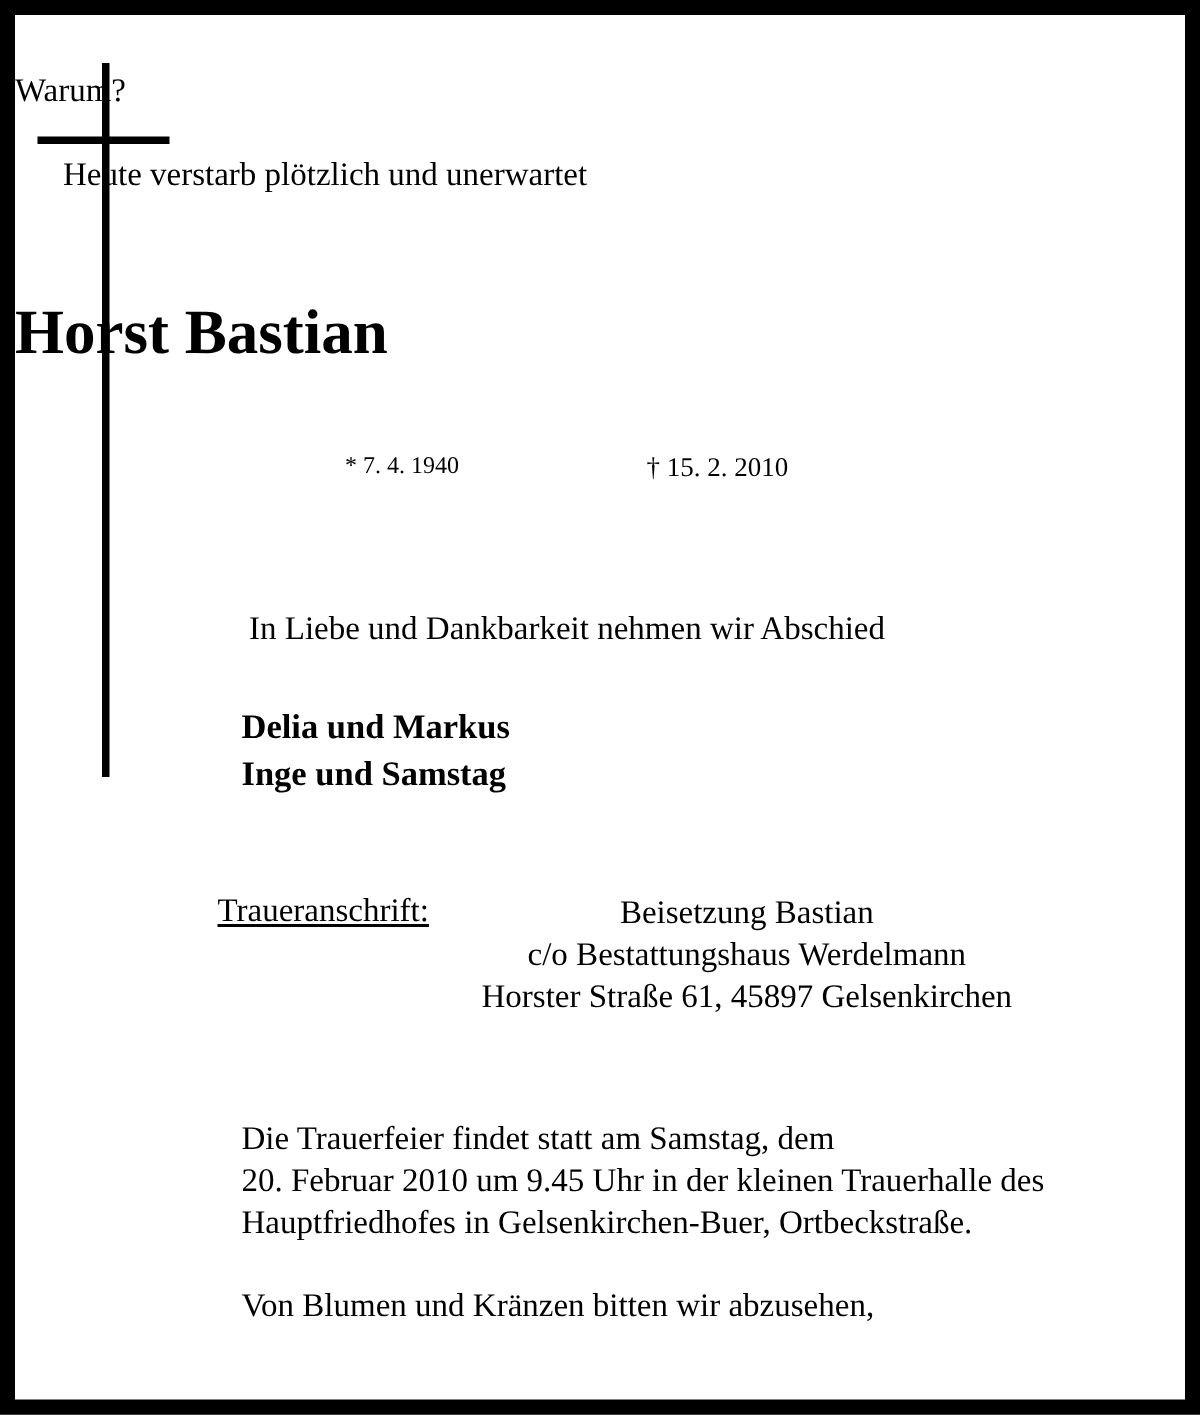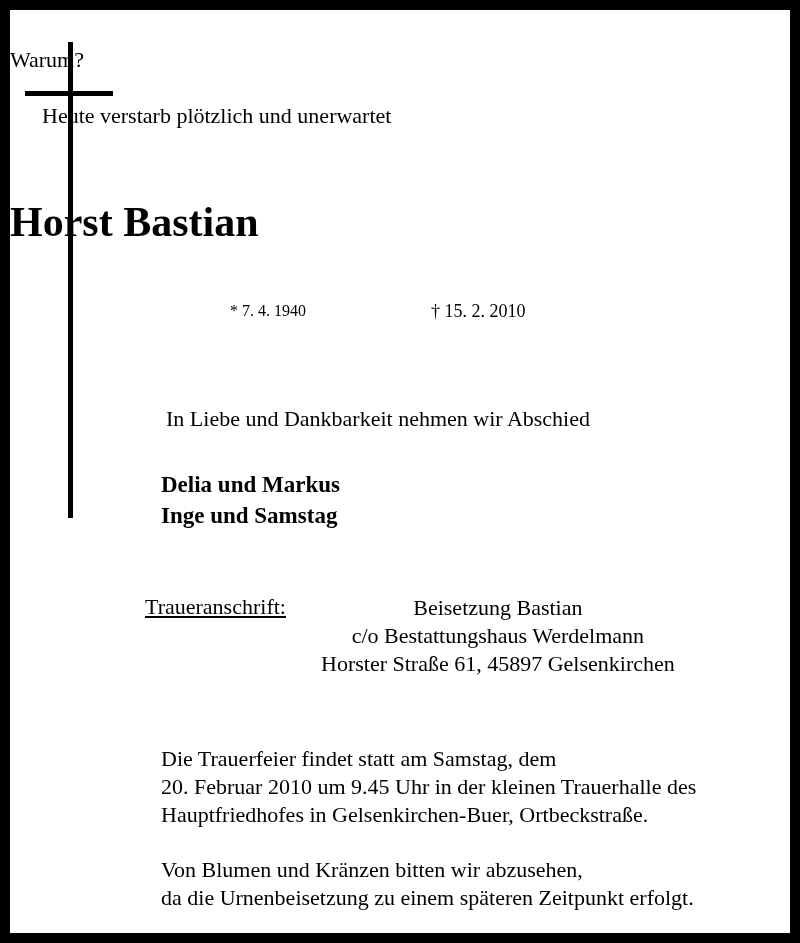--- a/index.html
+++ b/index.html
@@ -57,15 +57,14 @@
   </div>
 
   <div class="t feier">
     <span class="line">Die Trauerfeier findet statt am Samstag, dem</span>
     <span class="line">20. Februar 2010 um 9.45 Uhr in der kleinen Trauerhalle des</span>
     <span class="line">Hauptfriedhofes in Gelsenkirchen-Buer, Ortbeckstraße.</span>
   </div>
 
   <div class="t blumen">
     <span class="line">Von Blumen und Kränzen bitten wir abzusehen,</span>
-    <span class="line">da die Urnenbeisetzung zu einem späteren Zeitpunkt erfolgt.</span>
   </div>
 </div>
 
 </body></html>

